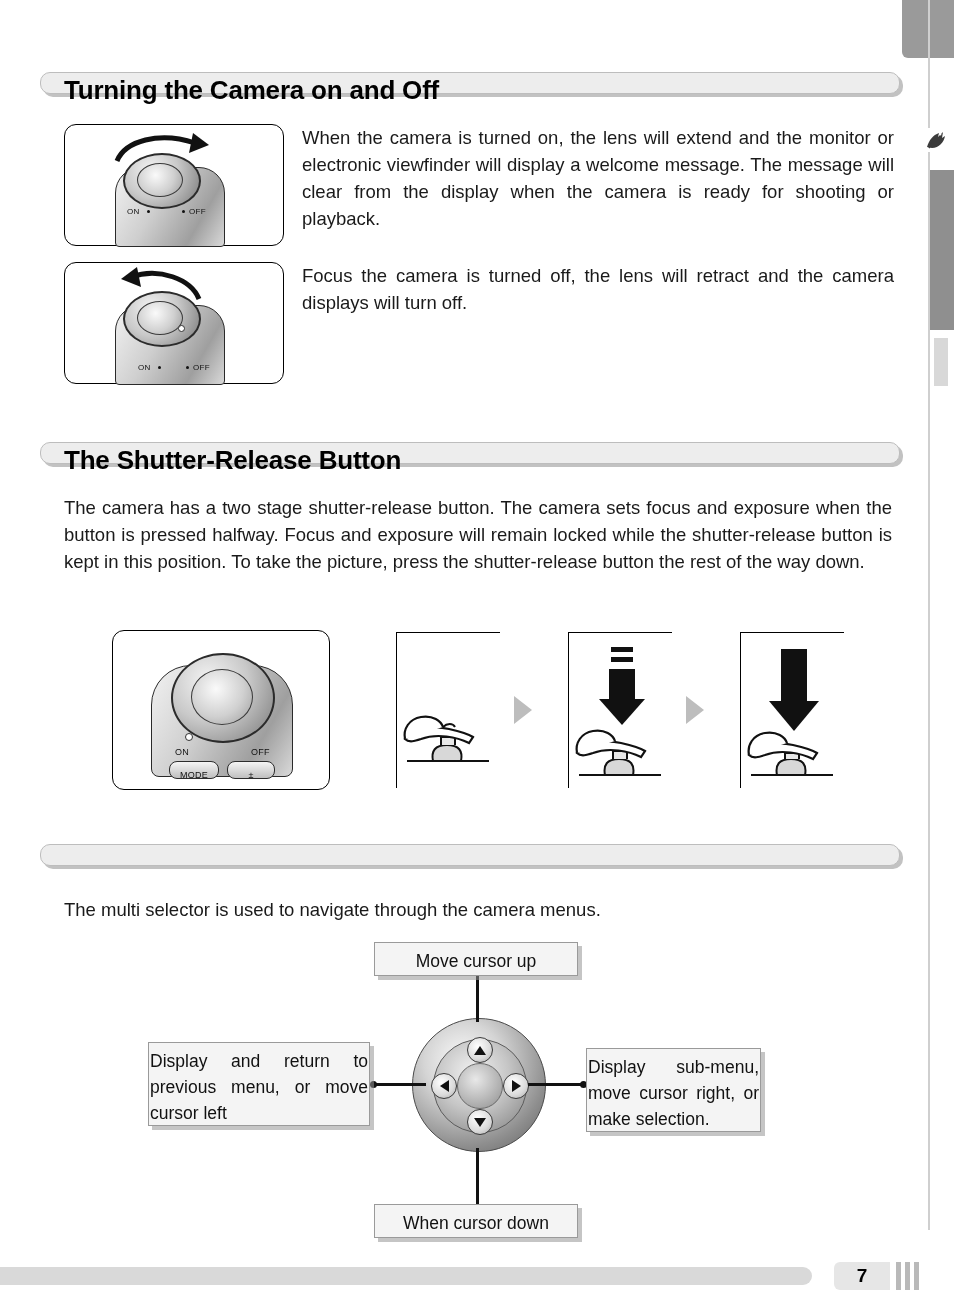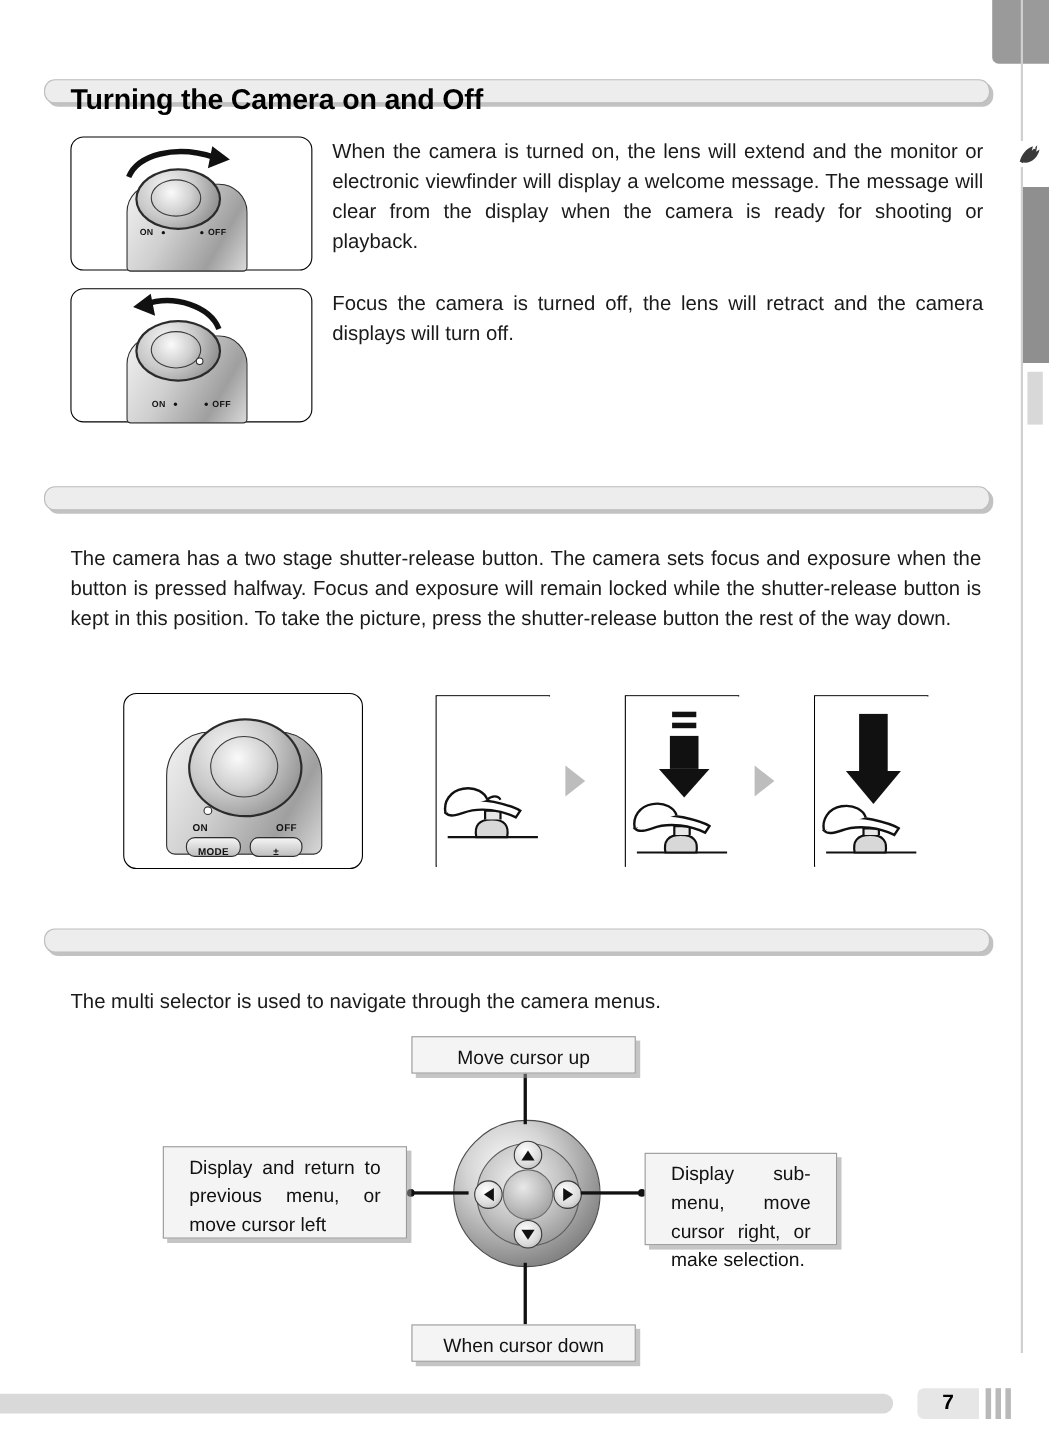--- a/index.html
+++ b/index.html
@@ -116,21 +116,21 @@
   }
   .dial-inner {
     position: absolute;
     border-radius: 50%;
     background: radial-gradient(circle at 40% 35%, #fafafa 0%, #d0d0d0 55%, #9b9b9b 100%);
     border: 1.2px solid #3a3a3a;
   }
   .tiny-label {
     position: absolute;
     font-size: 8px;
-    font-weight: bold;
+    font-weight: normal;
     color: #111;
     letter-spacing: 0.3px;
   }
   .dot {
     position: absolute;
     width: 3px; height: 3px;
     border-radius: 50%;
     background: #111;
   }
 
@@ -144,21 +144,21 @@
   }
 
   
   .callout {
     position: absolute;
     background: #f4f4f4;
     border: 1px solid #9a9a9a;
     box-shadow: 4px 4px 0 rgba(150,150,150,0.55);
     font-size: 17.5px;
     line-height: 26px;
-    padding: 5px 23px;
+    padding: 5px 1px;
     box-sizing: border-box;
     color: #111;
   }
   .callout.just { text-align: justify; }
   .connector {
     position: absolute;
     background: #111;
   }
   .conn-dot {
     position: absolute;
@@ -309,20 +309,21 @@
     <path d="M92 34 C84 14 52 2 24 12" stroke="#111" stroke-width="5" fill="none"></path>
     <path d="M30 2 L14 14 L34 22 Z" fill="#111"></path>
   </svg>
 </div>
 
 <div class="para just" style="left:302px; top:124px; width:592px;">When the camera is turned on, the lens will extend and the monitor or electronic viewfinder will display a welcome message.  The message will clear from the display when the camera is ready for shooting or playback.</div>
 <div class="para just" style="left:302px; top:262px; width:592px;">Focus the camera is turned off, the lens will retract and the camera displays will turn off.</div>
 
 <div class="section-head" style="left:40px; top:428px; width:858px;">
   <div class="bar" style="width:858px;"></div>
+  <div class="title">The Shutter-Release Button</div>
 </div>
 
 <div class="para just" style="left:64px; top:494px; width:828px;">The camera has a two stage shutter-release button.  The camera sets focus and exposure when the button is pressed halfway.  Focus and exposure will remain locked while the shutter-release button is kept in this position.  To take the picture, press the shutter-release button the rest of the way down.</div>
 
 <div class="fig round" style="left:112px; top:630px; width:218px; height:160px;">
   <div class="dial-body" style="left:38px; top:34px; width:140px; height:110px; border-radius:40px 40px 8px 8px;"></div>
   <div class="dial-ring" style="left:58px; top:22px; width:100px; height:86px;"></div>
   <div class="dial-inner" style="left:78px; top:38px; width:60px; height:54px;"></div>
   <div class="dot" style="left:72px; top:102px; width:6px; height:6px; background:#fff; border:1px solid #333;"></div>
   <div class="tiny-label" style="left:62px; top:116px; font-size:9px;">ON</div>

